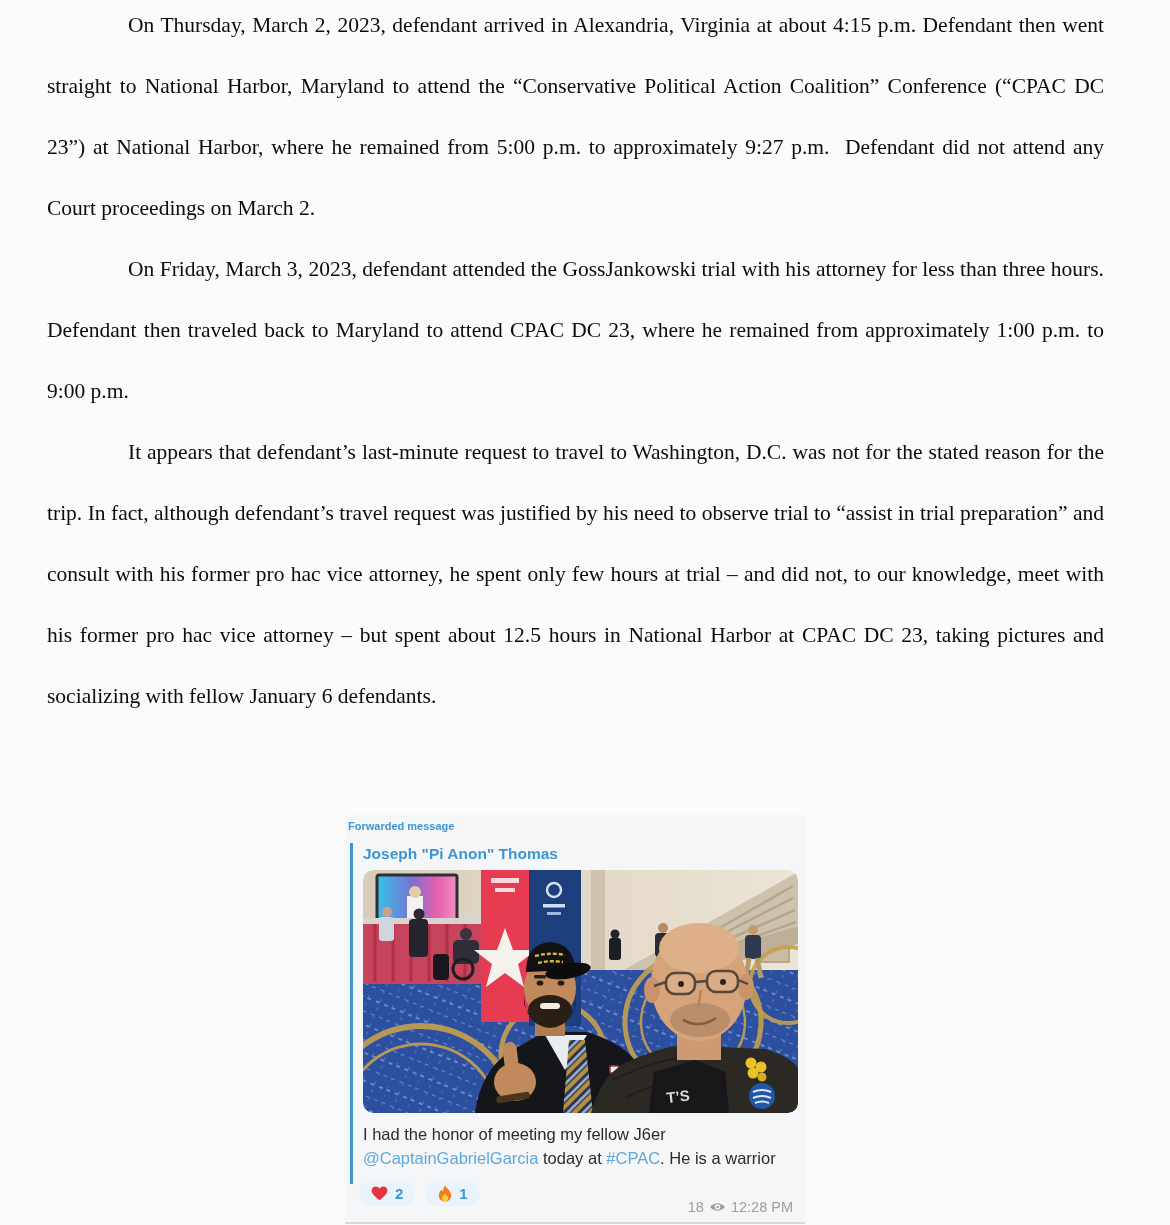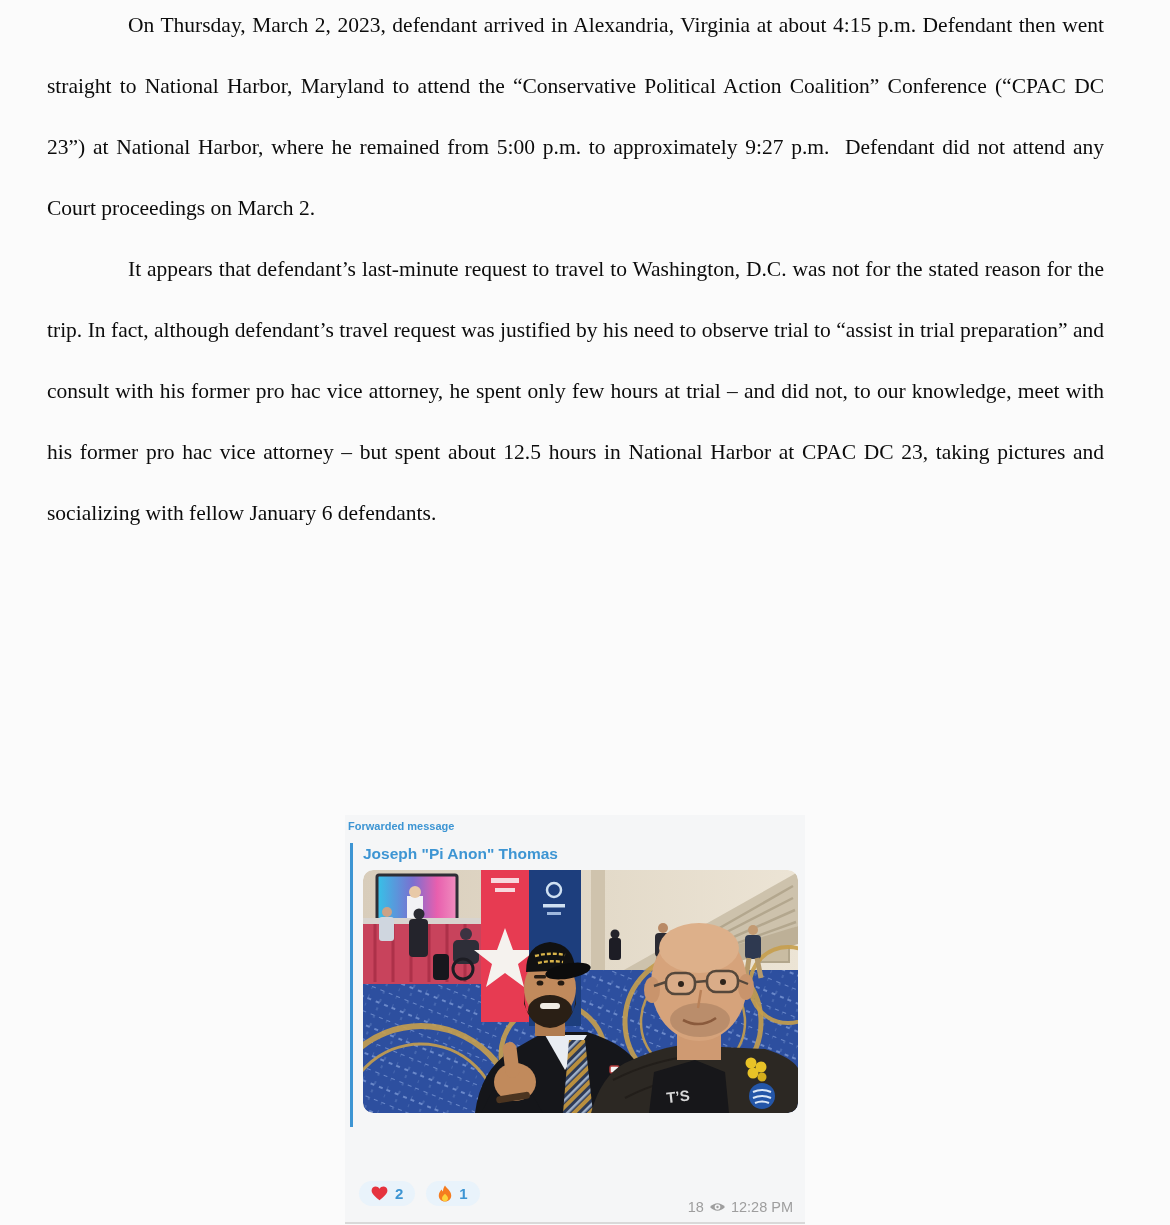--- a/index.html
+++ b/index.html
@@ -38,20 +38,21 @@
     position:absolute;right:12px;bottom:7px;display:flex;align-items:center;gap:5px;
     color:#9e9e9e;font-size:14.5px;
   }
   .icn{display:block;}
 </style>
 </head>
 <body>
 
 <div class="doc">
   <p>On Thursday, March 2, 2023, defendant arrived in Alexandria, Virginia at about 4:15 p.m. Defendant then went straight to National Harbor, Maryland to attend the “Conservative Political Action Coalition” Conference (“CPAC DC 23”) at National Harbor, where he remained from 5:00 p.m. to approximately 9:27 p.m.  Defendant did not attend any Court proceedings on March 2.</p>
+  <p>On Friday, March 3, 2023, defendant attended the GossJankowski trial with his attorney for less than three hours. Defendant then traveled back to Maryland to attend CPAC DC 23, where he remained from approximately 1:00 p.m. to 9:00 p.m.</p>
   <p>It appears that defendant’s last-minute request to travel to Washington, D.C. was not for the stated reason for the trip. In fact, although defendant’s travel request was justified by his need to observe trial to “assist in trial preparation” and consult with his former pro hac vice attorney, he spent only few hours at trial – and did not, to our knowledge, meet with his former pro hac vice attorney – but spent about 12.5 hours in National Harbor at CPAC DC 23, taking pictures and socializing with fellow January 6 defendants.</p>
 </div>
 
 <div class="tg">
 
   <div class="fwd-label">Forwarded message</div>
 
   <div class="fwd-block">
     <div class="sender">Joseph "Pi Anon" Thomas</div>
 
@@ -181,20 +182,24 @@
             <circle cx="398" cy="197" r="5.5" fill="#e8c227"></circle>
             <circle cx="390" cy="203" r="5.5" fill="#e8c227"></circle>
             <circle cx="399" cy="207" r="4.5" fill="#d4ad1d"></circle>
           </g>
           <circle cx="399" cy="226" r="13" fill="#2456a8"></circle>
           <path d="M390,222 Q399,218 408,222 M390,228 Q399,224 408,228 M392,233 Q399,230 406,233" stroke="#dce8f7" stroke-width="2" fill="none"></path>
         </g>
       </svg>
     </div>
 
+    <div class="caption">
+      <span>I had the honor of meeting my fellow J6er</span><br>
+      <span class="lnk">@CaptainGabrielGarcia</span><span> today at </span><span class="lnk">#CPAC</span><span>. He is a warrior</span>
+    </div>
   </div>
 
   <div class="reactions">
     <div class="pill">
       <span>
         <svg class="icn" width="17" height="15" viewBox="0 0 17 15">
             <path d="M8.5 14.2 C5.5 11.6 0.6 8.2 0.6 4.4 C0.6 1.9 2.6 0.4 4.6 0.4 C6.2 0.4 7.6 1.3 8.5 2.7 C9.4 1.3 10.8 0.4 12.4 0.4 C14.4 0.4 16.4 1.9 16.4 4.4 C16.4 8.2 11.5 11.6 8.5 14.2 Z" fill="#e5333f"></path>
           </svg>
       </span>
       <span class="cnt">2</span>

